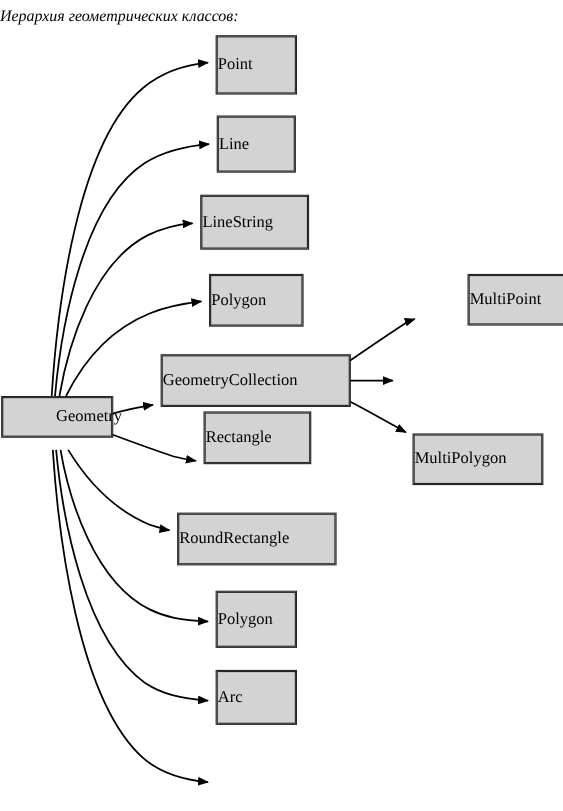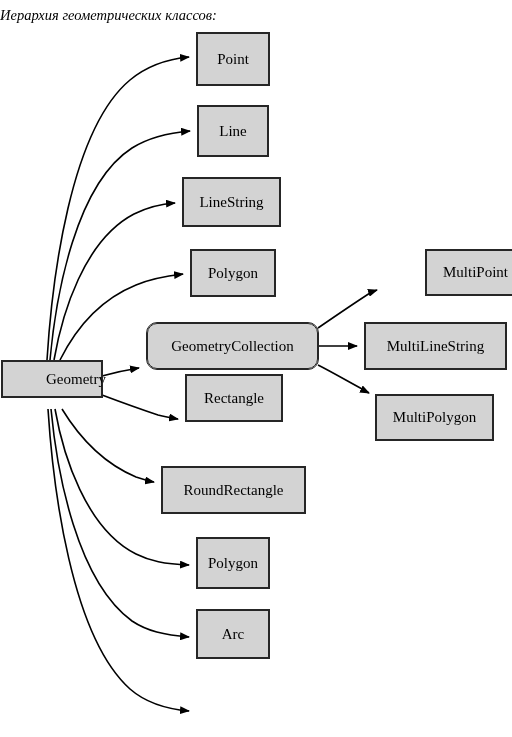--- a/index.html
+++ b/index.html
@@ -35,21 +35,21 @@
     height: 737px;
   }
   .node {
     position: absolute;
     box-sizing: border-box;
     background: #d3d3d3;
     border: 1px solid #262626;
     outline: 1px solid #262626;
     display: flex;
     align-items: center;
-    justify-content: center;
+    justify-content: flex-start;
     color: #000000;
     font-family: "Liberation Serif", "DejaVu Serif", serif;
     font-size: 15px;
     line-height: 1;
     white-space: nowrap;
     z-index: 2;
   }
   .node-label {
     pointer-events: none;
   }
@@ -92,38 +92,35 @@
   </div>
   <div class="node" style="left: 198px; top: 106px; width: 70px; height: 50px;">
     <span class="node-label">Line</span>
   </div>
   <div class="node" style="left: 183px; top: 178px; width: 97px; height: 48px;">
     <span class="node-label">LineString</span>
   </div>
   <div class="node" style="left: 191px; top: 250px; width: 84px; height: 46px;">
     <span class="node-label">Polygon</span>
   </div>
-  <div class="node" style="left: 147px; top: 323px; width: 171px; height: 46px; border-radius: 10px;">
+  <div class="node" style="left: 147px; top: 323px; width: 171px; height: 46px;">
     <span class="node-label">GeometryCollection</span>
   </div>
   <div class="node" style="left: 186px; top: 375px; width: 96px; height: 46px;">
     <span class="node-label">Rectangle</span>
   </div>
   <div class="node" style="left: 162px; top: 467px; width: 143px; height: 46px;">
     <span class="node-label">RoundRectangle</span>
   </div>
   <div class="node" style="left: 197px; top: 538px; width: 72px; height: 50px;">
     <span class="node-label">Polygon</span>
   </div>
   <div class="node" style="left: 197px; top: 610px; width: 72px; height: 48px;">
     <span class="node-label">Arc</span>
   </div>
   <div class="node" style="left: 386px; top: 250px; width: 99px; height: 45px; margin-left: 40px;">
     <span class="node-label">MultiPoint</span>
   </div>
-  <div class="node" style="left: 365px; top: 323px; width: 141px; height: 46px;">
-    <span class="node-label">MultiLineString</span>
-  </div>
   <div class="node" style="left: 376px; top: 395px; width: 117px; height: 45px;">
     <span class="node-label">MultiPolygon</span>
   </div>
 
 </div>
 
 </body></html>

